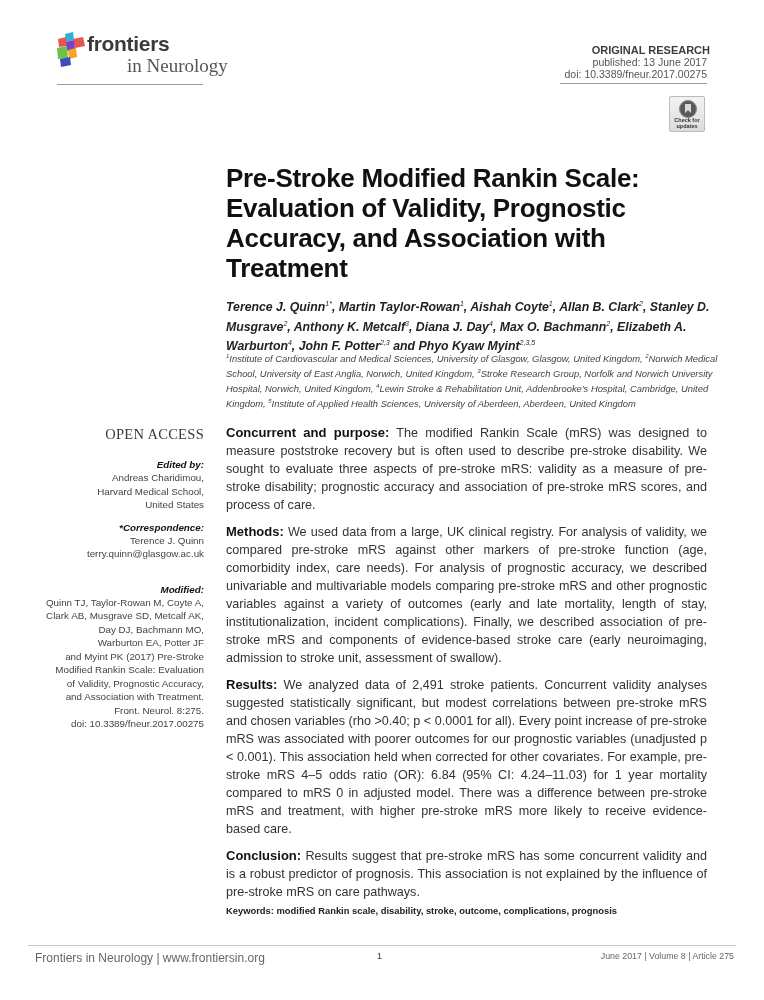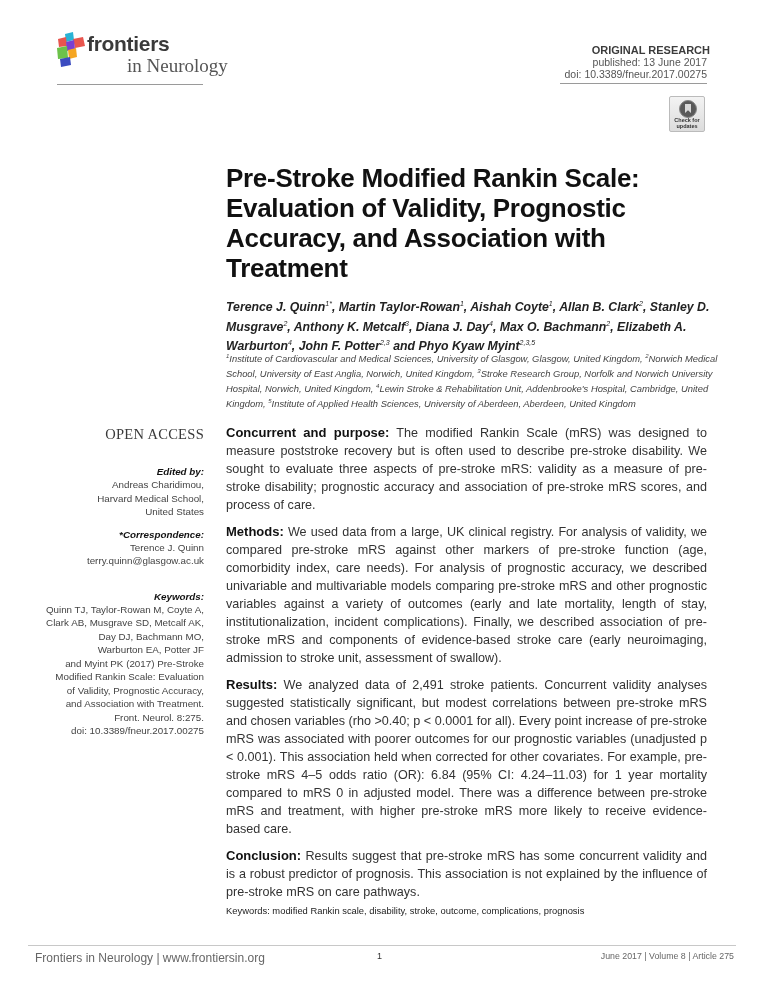--- a/index.html
+++ b/index.html
@@ -27,32 +27,32 @@
   #title { left: 226px; top: 163px; width: 480px; font-size: 26px; line-height: 30px; font-weight: bold; color: #111; letter-spacing: -0.3px; }
 
   #authors { left: 226px; top: 296px; width: 490px; font-size: 12.3px; line-height: 16.5px; font-style: italic; font-weight: bold; color: #222; }
   #authors sup { font-size: 7px; font-weight: normal; }
 
   #affil { left: 226px; top: 350px; width: 500px; font-size: 9.4px; line-height: 13px; font-style: italic; color: #444; }
   #affil sup { font-size: 6px; }
 
   
   #sidebar { left: 40px; top: 426px; width: 164px; text-align: right; color: #444; }
-  #open-access { font-family: "Liberation Serif", serif; font-size: 14.5px; color: #3a3a3a; letter-spacing: 0.3px; margin-bottom: 22px; }
+  #open-access { font-family: "Liberation Serif", serif; font-size: 14.5px; color: #3a3a3a; letter-spacing: 0.3px; margin-bottom: 15px; }
   .sb-head { font-size: 9.8px; font-weight: bold; font-style: italic; color: #111; line-height: 13px; }
   .sb-text { font-size: 9.8px; color: #444; line-height: 13.5px; white-space: pre-line; }
   .sb-block { margin-bottom: 9px; }
   .sb-dates .row { font-size: 9.8px; font-style: italic; line-height: 13.5px; color: #444; }
   .sb-dates .row b { color: #111; }
 
   
   #abstract { left: 226px; top: 424px; width: 481px; font-size: 12.6px; line-height: 18px; color: #333; text-align: justify; }
   #abstract p { margin: 0 0 9px 0; }
   #abstract b { color: #111; font-size: 13px; }
-  #keywords { left: 226px; top: 905px; width: 490px; font-size: 9.4px; font-weight: normal; color: #222; }
+  #keywords { left: 226px; top: 905px; width: 490px; font-size: 9.4px; font-weight: bold; color: #222; }
 
   
   #footer-rule { left: 28px; top: 945px; width: 708px; height: 1px; background: #c8c8c8; }
   #footer-left { left: 35px; top: 951px; font-size: 12px; color: #666; }
   #footer-page { left: 377px; top: 951px; font-size: 9px; color: #333; }
   #footer-right { right: 30px; top: 951px; font-size: 8.8px; color: #666; text-align: right; }
 </style>
 </head>
 <body>
 
@@ -105,21 +105,21 @@
 
   <div class="sb-block" style="margin-bottom:22px">
     <div class="sb-head">*Correspondence:</div>
     <div class="sb-text">Terence J. Quinn
 terry.quinn@glasgow.ac.uk</div>
   </div>
 
 
 
   <div class="sb-block">
-    <div class="sb-head">Keywords:</div>
+    <div class="sb-head">Modified:</div>
     <div class="sb-text">Quinn TJ, Taylor-Rowan M, Coyte A,
 Clark AB, Musgrave SD, Metcalf AK,
 Day DJ, Bachmann MO,
 Warburton EA, Potter JF
 and Myint PK (2017) Pre-Stroke
 Modified Rankin Scale: Evaluation
 of Validity, Prognostic Accuracy,
 and Association with Treatment.
 Front. Neurol. 8:275.
 doi: 10.3389/fneur.2017.00275</div>

